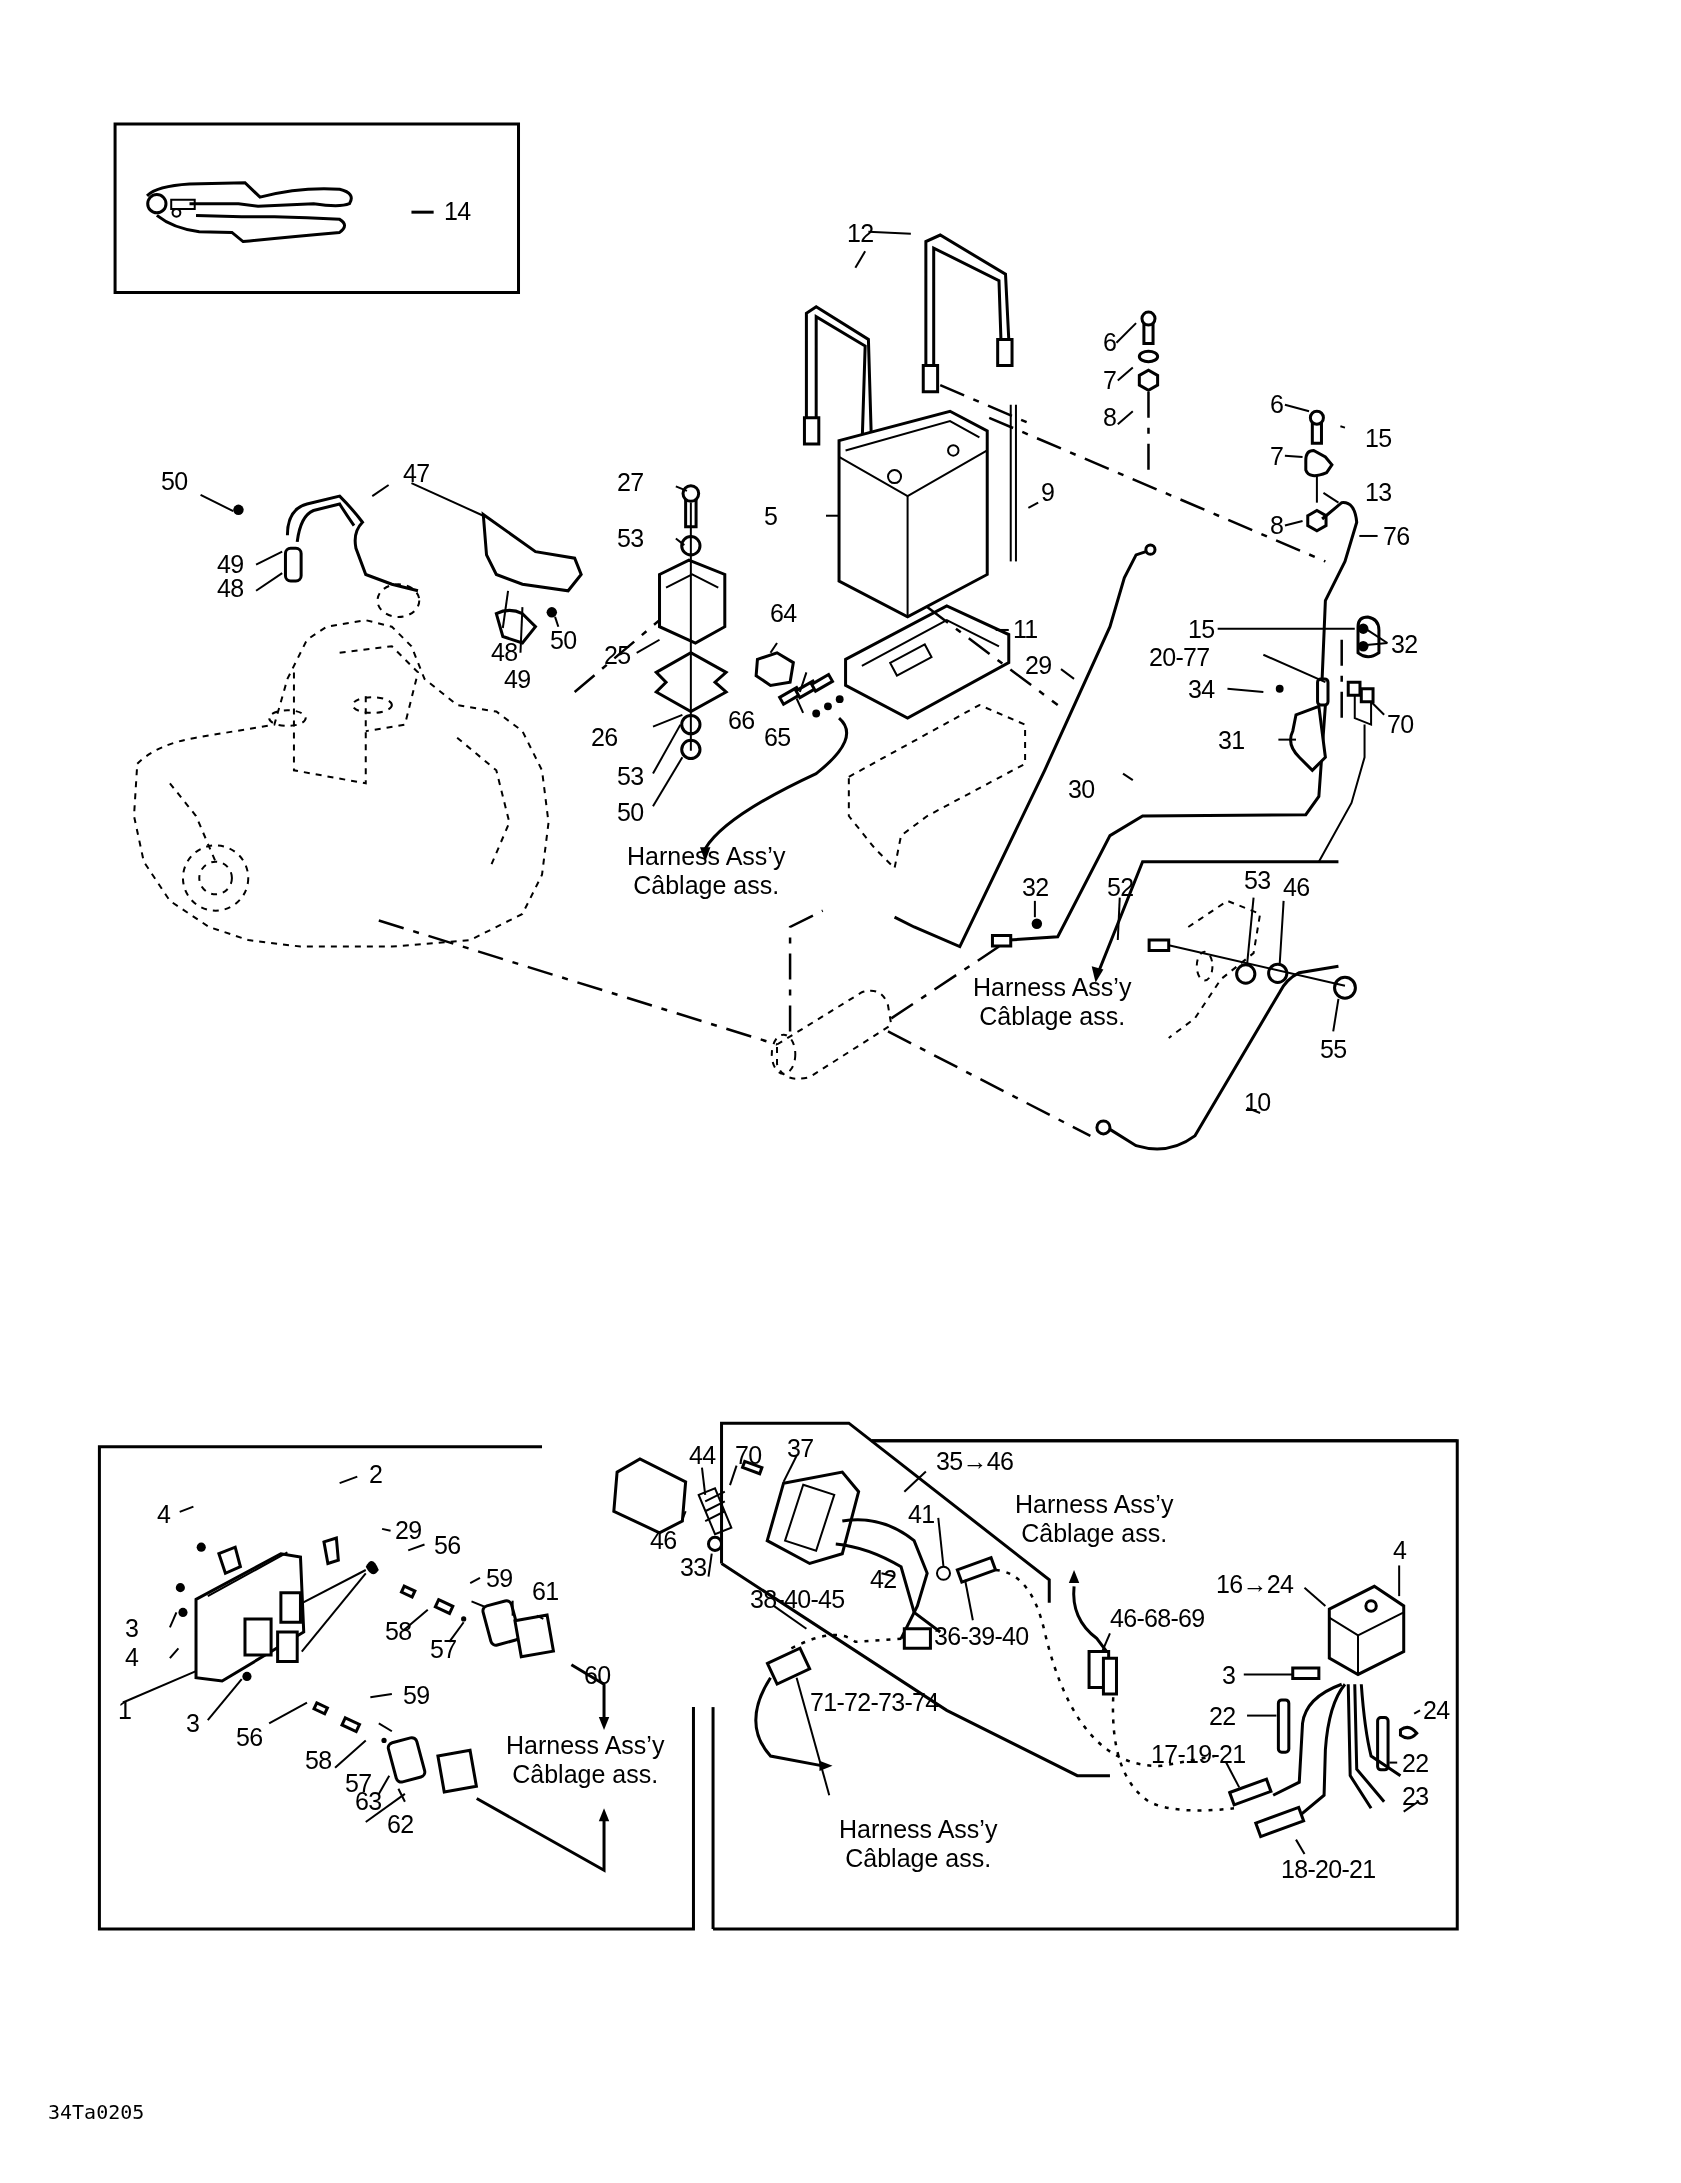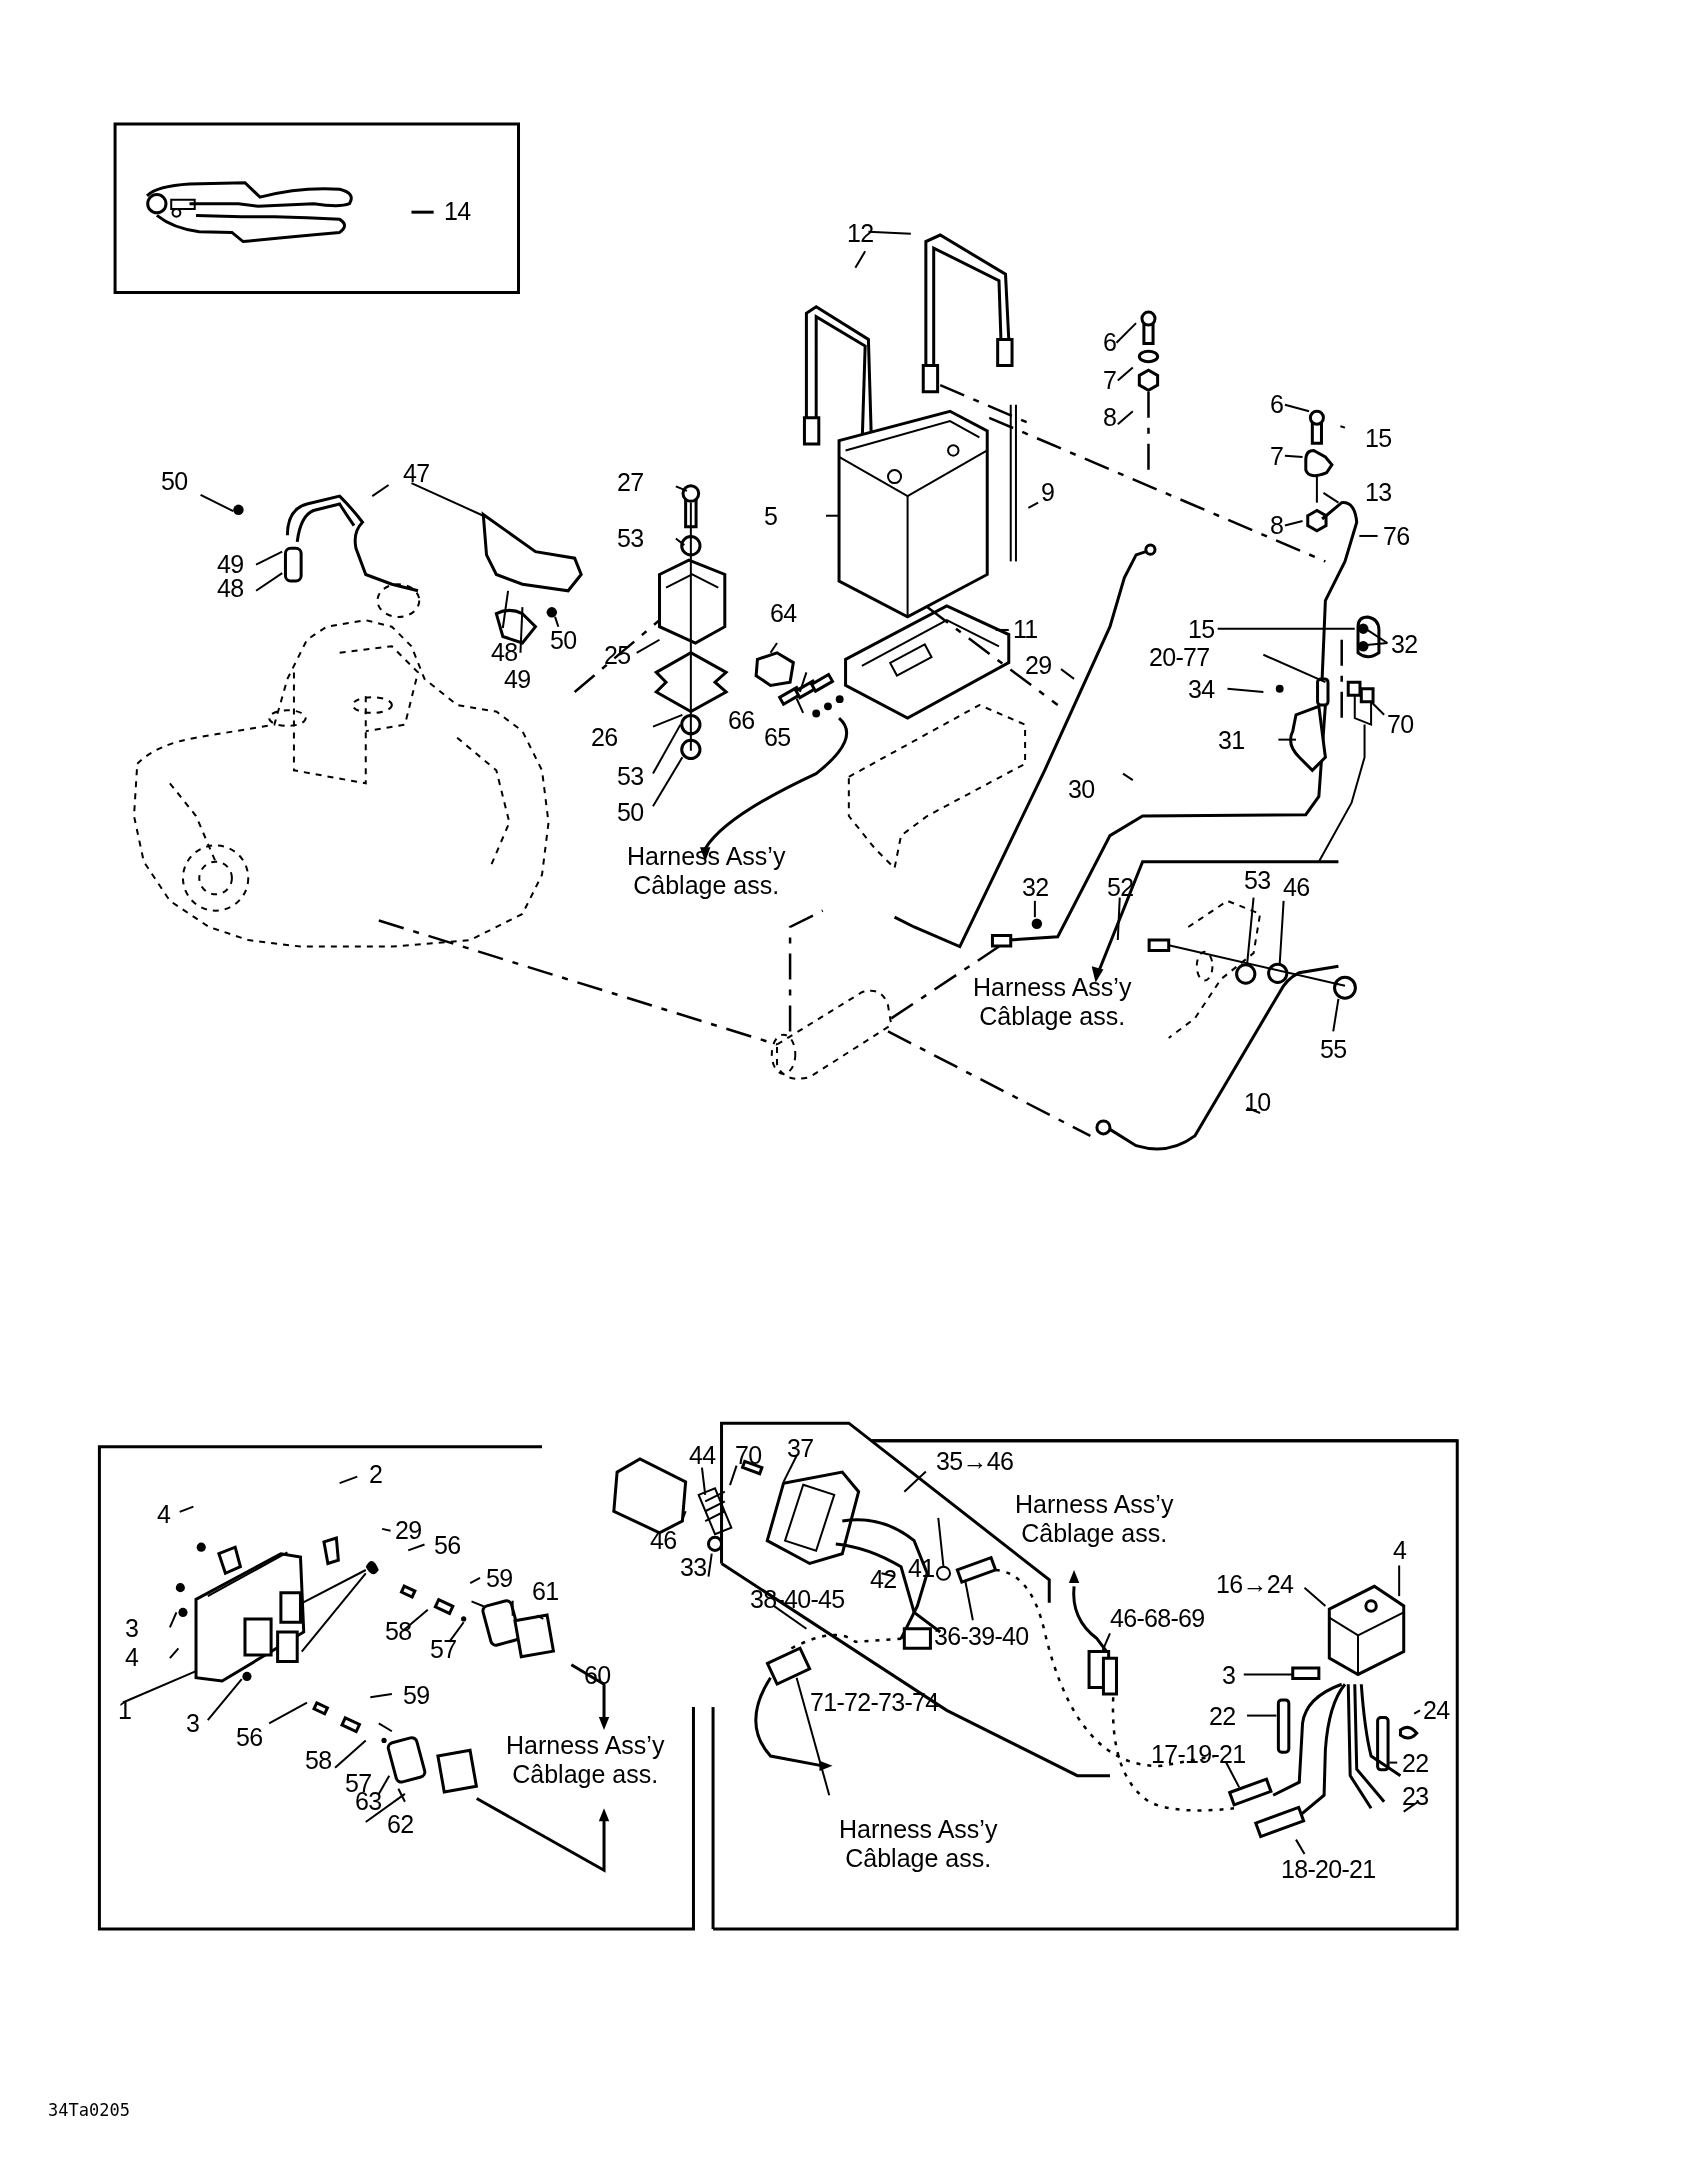--- a/index.html
+++ b/index.html
@@ -3,21 +3,21 @@
 <meta charset="utf-8">
 <style>
   html, body { margin: 0; padding: 0; background: #ffffff; }
   body { width: 1682px; height: 2183px; position: relative; overflow: hidden;
          font-family: "Liberation Sans", sans-serif; color: #000; }
   #art { position: absolute; left: 0; top: 0; width: 1682px; height: 2183px; }
   .lbl { position: absolute; font-size: 25px; line-height: 1; white-space: nowrap;
          font-family: "Liberation Sans", sans-serif; letter-spacing: -0.7px; }
   .note { position: absolute; font-size: 25px; line-height: 29px; text-align: center;
           white-space: nowrap; font-family: "Liberation Sans", sans-serif; }
-  .fig-id { position: absolute; left: 48px; top: 2100px; font-size: 17px;
+  .fig-id { position: absolute; left: 48px; top: 2100px; font-size: 20px;
             font-family: "DejaVu Sans Mono", monospace; }
   svg line, svg polyline, svg path, svg rect, svg circle, svg ellipse, svg polygon { vector-effect: non-scaling-stroke; }
   .s { fill: none; stroke: #000; stroke-width: 3; }
   .t { fill: none; stroke: #000; stroke-width: 2; }
   .d { fill: none; stroke: #000; stroke-width: 2.5; stroke-dasharray: 26 10 6 10; }
   .dot { fill: none; stroke: #000; stroke-width: 2.5; stroke-dasharray: 4 7; }
   .ghost { fill: none; stroke: #000; stroke-width: 2; stroke-dasharray: 6 6; }
   .f { fill: #fff; stroke: #000; stroke-width: 3; }
   .blk { fill: #000; }
 </style>
@@ -447,21 +447,21 @@
   <div>Harness Ass’y</div>
   <div>Câblage ass.</div>
 </div>
 
 <span class="lbl" style="left:689px;top:1443px">44</span>
 <span class="lbl" style="left:735px;top:1443px">70</span>
 <span class="lbl" style="left:787px;top:1436px">37</span>
 <span class="lbl" style="left:936px;top:1449px">35→46</span>
 <span class="lbl" style="left:650px;top:1528px">46</span>
 <span class="lbl" style="left:680px;top:1555px">33</span>
-<span class="lbl" style="left:908px;top:1556px">41</span>
+<span class="lbl" style="left:908px;top:1502px">41</span>
 <span class="lbl" style="left:870px;top:1567px">42</span>
 <span class="lbl" style="left:750px;top:1587px">38-40-45</span>
 <span class="lbl" style="left:934px;top:1624px">36-39-40</span>
 <span class="lbl" style="left:810px;top:1690px">71-72-73-74</span>
 <span class="lbl" style="left:1110px;top:1606px">46-68-69</span>
 <span class="lbl" style="left:1216px;top:1572px">16→24</span>
 <span class="lbl" style="left:1393px;top:1538px">4</span>
 <span class="lbl" style="left:1222px;top:1663px">3</span>
 <span class="lbl" style="left:1209px;top:1704px">22</span>
 <span class="lbl" style="left:1423px;top:1698px">24</span>

